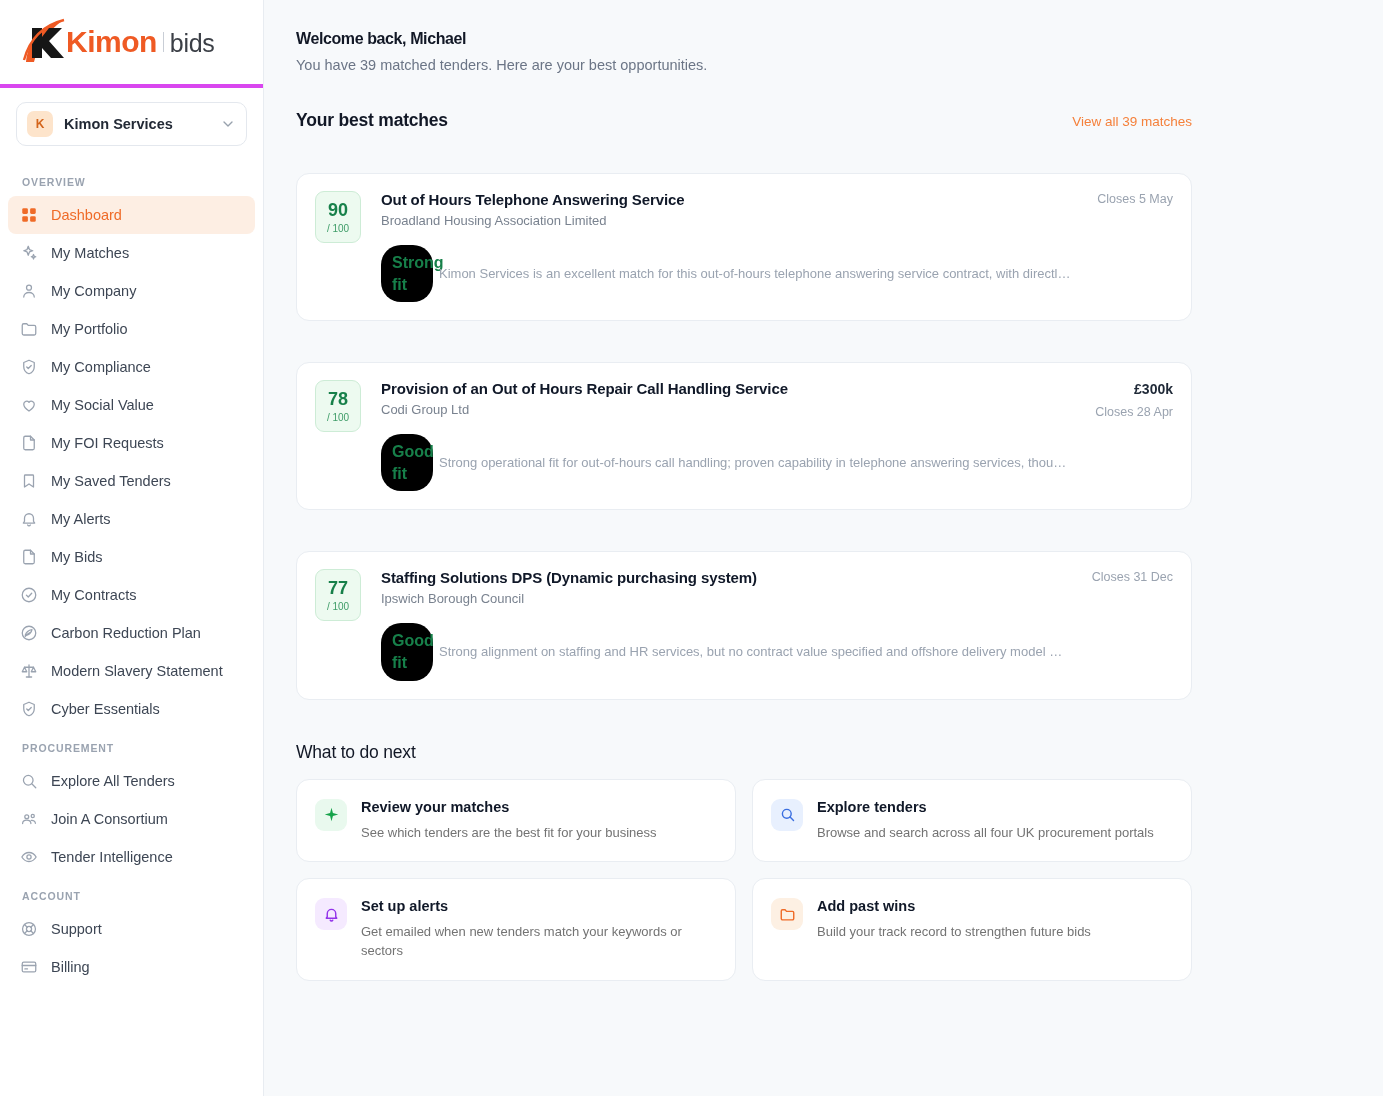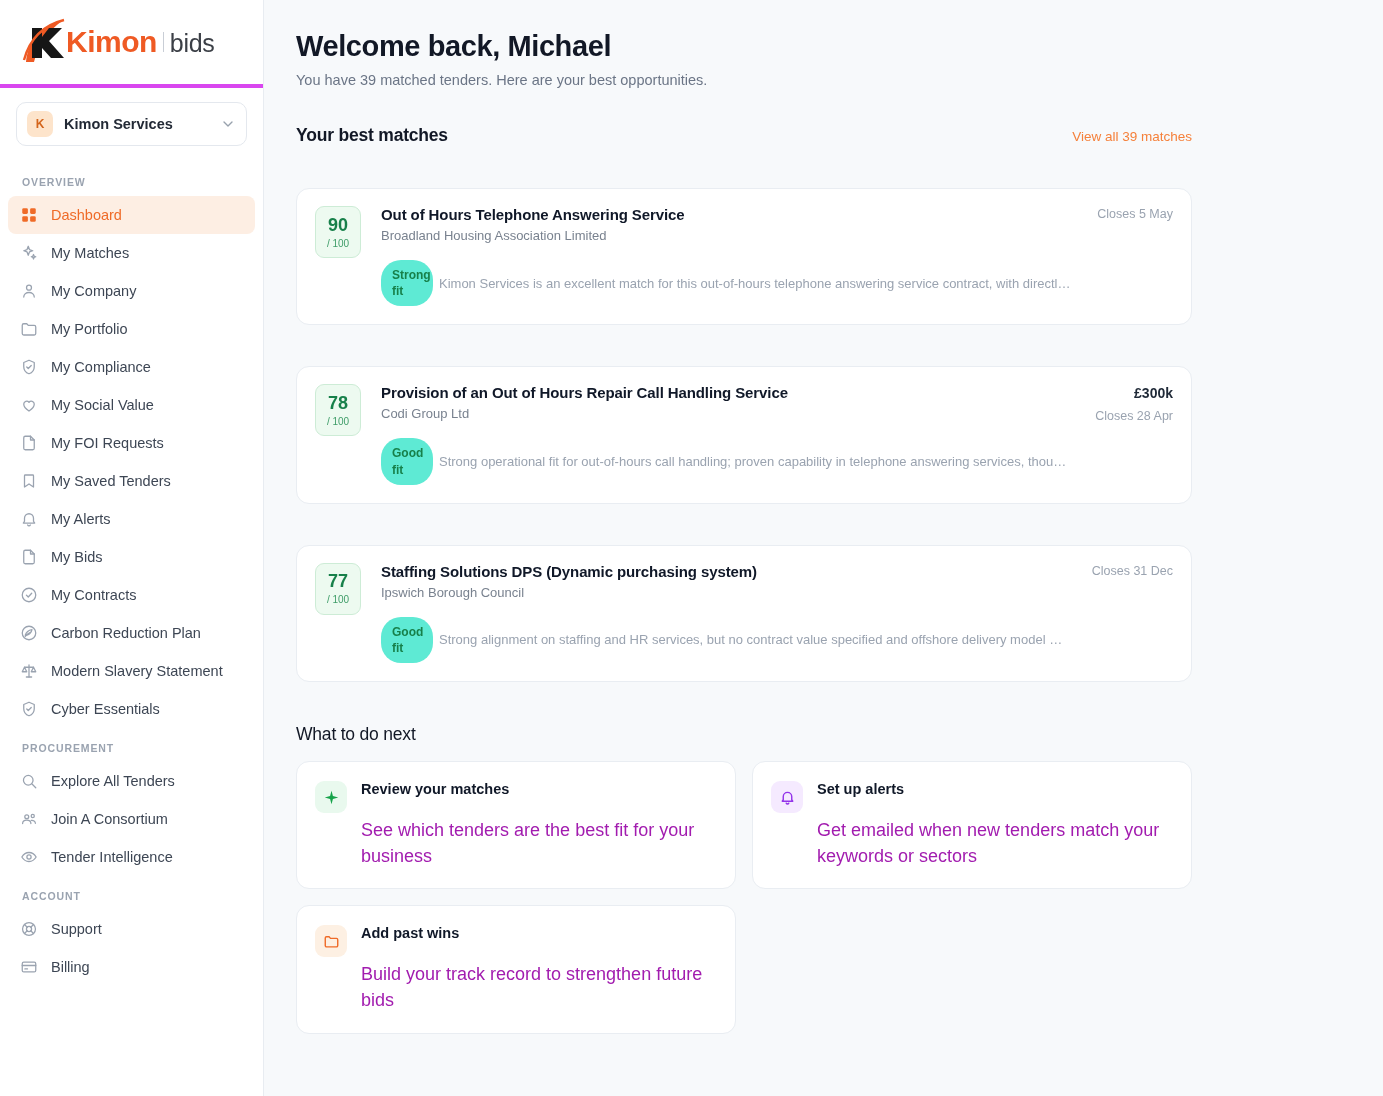--- a/index.html
+++ b/index.html
@@ -73,21 +73,21 @@
     color: #3d4654; font-size: 14.5px; cursor: pointer;
     margin-bottom: 0px;
   }
   .nav-item .ic { width: 18px; height: 18px; flex: 0 0 18px; color: #9aa3b0;
                   display: flex; align-items: center; justify-content: center; }
   .nav-item.active { background: #fdeee3; color: #ef6b28; font-weight: 500; }
   .nav-item.active .ic { color: #ef6b28; }
 
   
   .main { flex: 1; height: 1096px; padding: 30px 0 0 32px; overflow: hidden; }
-  .page-title { font-size: 29px; font-weight: 700; color: #121826; letter-spacing: -0.4px; }
+  .page-title { font-size: 16px; font-weight: 700; color: #121826; letter-spacing: -0.4px; }
   .page-sub { font-size: 14.5px; color: #6b7586; margin-top: 9px; }
 
   .section-head {
     display: flex; align-items: baseline; justify-content: space-between;
     width: 896px; margin-top: 37px;
   }
   .section-title { font-size: 17.5px; font-weight: 700; color: #121826; letter-spacing: -0.2px; }
   .view-all { font-size: 13.5px; color: #f5813b; cursor: pointer; }
 
   .matches { width: 896px; margin-top: 16px; display: flex; flex-direction: column; gap: 15px; }
@@ -102,22 +102,22 @@
     display: flex; flex-direction: column; align-items: center; justify-content: center;
     margin-right: 20px;
   }
   .score-num { font-size: 18px; font-weight: 700; color: #17804a; line-height: 1; }
   .score-den { font-size: 10px; color: #3f9d68; margin-top: 4px; }
   .card-body { flex: 1; min-width: 0; padding-right: 12px; }
   .card-title { font-size: 15px; font-weight: 700; color: #101828; letter-spacing: -0.1px; }
   .card-buyer { font-size: 13px; color: #79828f; margin-top: 5px; }
   .fit-row { display: flex; align-items: center; margin-top: 17px; gap: 6px; }
   .fit-pill {
-    background: #5eead4; color: #17804a;
-    font-size: 12px; font-weight: 700; line-height: 1.35;
+    background: #000000; color: #17804a;
+    font-size: 16px; font-weight: 700; line-height: 1.35;
     border-radius: 20px; padding: 7px 11px;
     width: 52px; flex: 0 0 52px; text-align: left;
   }
   .fit-text {
     font-size: 13px; color: #9aa3b0; flex: 1; min-width: 0;
     white-space: nowrap; overflow: hidden; text-overflow: ellipsis;
   }
   .card-meta { text-align: right; flex: 0 0 auto; min-width: 90px; padding-top: 1px; }
   .card-value { font-size: 14px; font-weight: 700; color: #1f2937; }
   .card-closes { font-size: 12.5px; color: #9aa3b0; }
@@ -130,21 +130,21 @@
   }
   .action-card {
     background: #fff; border: 1px solid #e9edf2; border-radius: 13px;
     padding: 19px 18px; display: flex; gap: 14px; cursor: pointer;
   }
   .action-icon {
     width: 32px; height: 32px; flex: 0 0 32px; border-radius: 9px;
     display: flex; align-items: center; justify-content: center;
   }
   .action-title { font-size: 14.5px; font-weight: 700; color: #101828; }
-  .action-desc { font-size: 18px; color: #a21caf; margin-top: 20px; line-height: 1.45; }
+  .action-desc { font-size: 13px; color: #737373; margin-top: 9px; line-height: 1.45; }
   .ac-green { background: #e9f9ee; color: #16a34a; }
   .ac-blue  { background: #e8f0fe; color: #3b6fe0; }
   .ac-purple{ background: #f5eaff; color: #9333ea; }
   .ac-orange{ background: #fdf0e3; color: #ef6b28; }
 </style>
 </head>
 <body>
 
 <div class="app">
 
@@ -437,20 +437,32 @@
             <svg width="17" height="17" viewBox="0 0 24 24" fill="currentColor">
               <path d="M12 2.5l2 7.5 7.5 2-7.5 2-2 7.5-2-7.5L2.5 12l7.5-2z"></path>
             </svg>
           </span>
           <div style="flex:1;min-width:0">
             <div class="action-title">Review your matches</div>
             <div class="action-desc">See which tenders are the best fit for your business</div>
           </div>
         </div>
         <div class="action-card">
+          <span class="action-icon ac-blue">
+            <svg width="17" height="17" viewBox="0 0 24 24" fill="none" stroke="currentColor" stroke-width="2" stroke-linecap="round">
+              <circle cx="11" cy="11" r="6.2"></circle>
+              <line x1="15.6" y1="15.6" x2="20.5" y2="20.5"></line>
+            </svg>
+          </span>
+          <div style="flex:1;min-width:0">
+            <div class="action-title">Explore tenders</div>
+            <div class="action-desc">Browse and search across all four UK procurement portals</div>
+          </div>
+        </div>
+        <div class="action-card">
           <span class="action-icon ac-purple">
             <svg width="17" height="17" viewBox="0 0 24 24" fill="none" stroke="currentColor" stroke-width="2" stroke-linecap="round" stroke-linejoin="round">
               <path d="M18 15.2v-4.4a6 6 0 10-12 0v4.4L4.6 17.3h14.8z"></path>
               <path d="M10.2 20a2 2 0 003.6 0"></path>
             </svg>
           </span>
           <div style="flex:1;min-width:0">
             <div class="action-title">Set up alerts</div>
             <div class="action-desc">Get emailed when new tenders match your keywords or sectors</div>
           </div>

